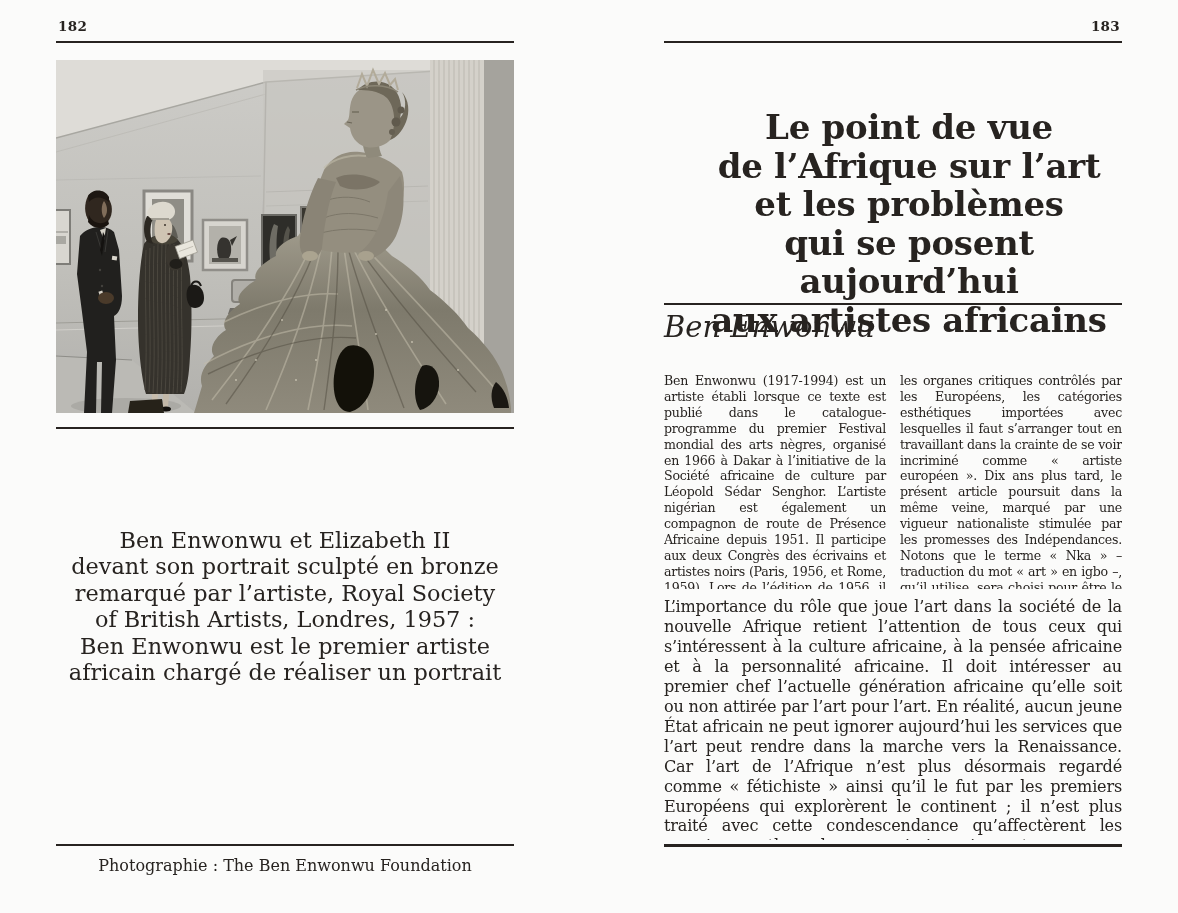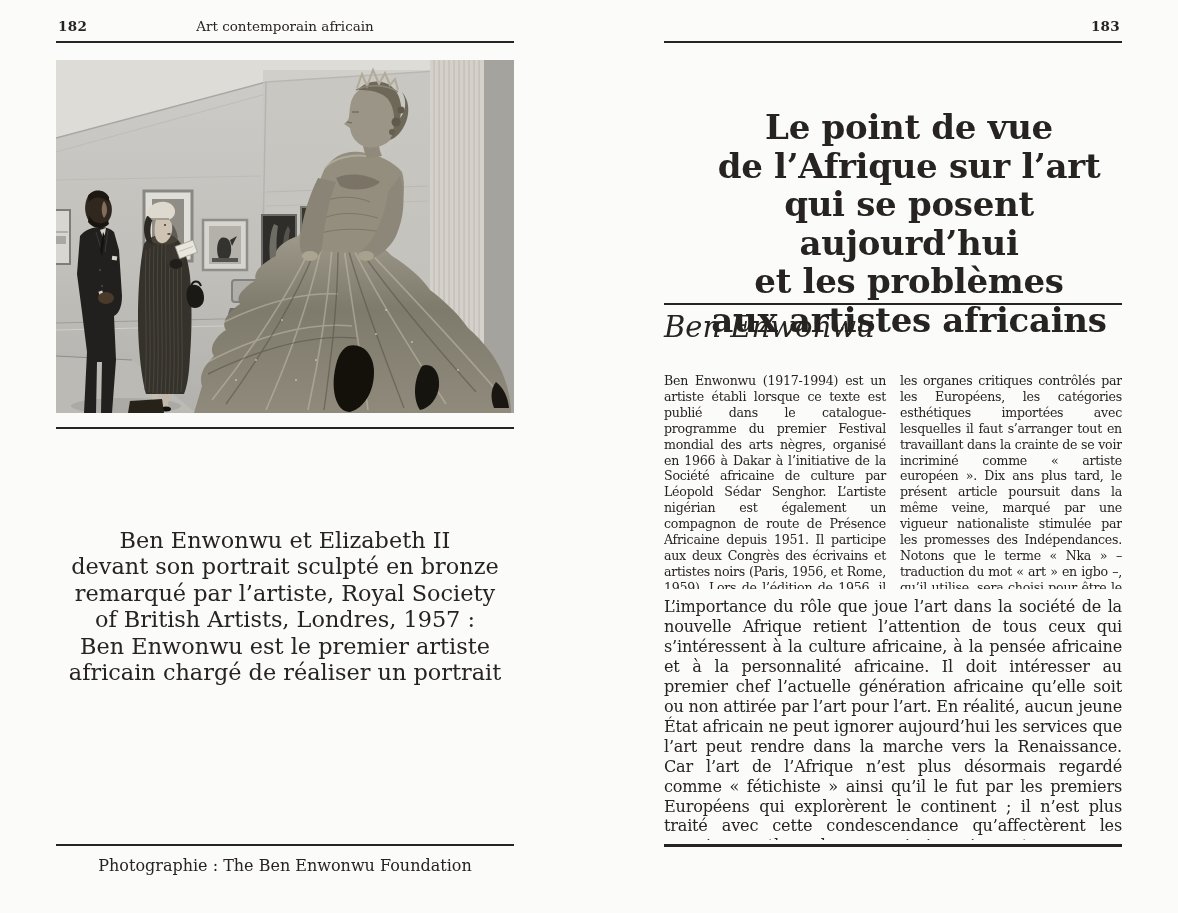--- a/index.html
+++ b/index.html
@@ -45,21 +45,20 @@
     letter-spacing:-.25px;}
   .bodytext{position:absolute;top:597px;left:0;width:100%;height:243px;overflow:hidden;
     font-size:16.1px;line-height:19.95px;text-align:justify;letter-spacing:-.2px;}
 </style>
 </head>
 <body>
 
 <div class="page" id="page-left">
   <div class="running-head">
     <span class="left-no pageno">182</span>
-    <span class="center-title">Art contemporain africain</span>
   </div>
   <div class="rule head"></div>
 
   <div class="photo">
     <svg viewBox="0 0 458 353" width="458" height="353">
       <defs>
         <linearGradient id="wallG" x1="0" y1="0" x2="0" y2="1">
           <stop offset="0" stop-color="#cdccc8"></stop>
             <stop offset=".6" stop-color="#c0bfba"></stop>
             <stop offset="1" stop-color="#b2b1ad"></stop>
@@ -275,22 +274,22 @@
 
 <div class="page" id="page-right">
   <div class="running-head">
     <span class="right-no pageno">183</span>
   </div>
   <div class="rule head"></div>
 
   <h1 class="title" style="margin:16px;">
       <div>Le point de vue</div>
       <div>de l’Afrique sur l’art</div>
+      <div>et les problèmes</div>
       <div>qui se posent aujourd’hui</div>
-      <div>et les problèmes</div>
       <div>aux artistes africains</div>
     </h1>
 
   <div class="rule author-top"></div>
   <div class="author">Ben Enwonwu</div>
 
   <div class="intro">
     <div class="col">Ben Enwonwu (1917-1994) est un artiste établi lorsque ce texte est publié dans le catalogue-programme du premier Festival mondial des arts nègres, organisé en 1966 à Dakar à l’initiative de la Société africaine de culture par Léopold Sédar Senghor. L’artiste nigérian est également un compagnon de route de Présence Africaine depuis 1951. Il participe aux deux Congrès des écrivains et artistes noirs (Paris, 1956, et Rome, 1959). Lors de l’édition de 1956, il fait un exposé remarqué, soulignant la condition de l’artiste africain sous un angle politique et plus seulement culturel¹. En ligne de mire :</div>
     <div class="col">les organes critiques contrôlés par les Européens, les catégories esthétiques importées avec lesquelles il faut s’arranger tout en travaillant dans la crainte de se voir incriminé comme « artiste européen ». Dix ans plus tard, le présent article poursuit dans la même veine, marqué par une vigueur nationaliste stimulée par les promesses des Indépendances. Notons que le terme « Nka » – traduction du mot « art » en igbo –, qu’il utilise, sera choisi pour être le titre de la revue fondée en 1994 par Okwui Enwezor, Salah M. Hassan et Olu Oguibe.</div>
   </div>

